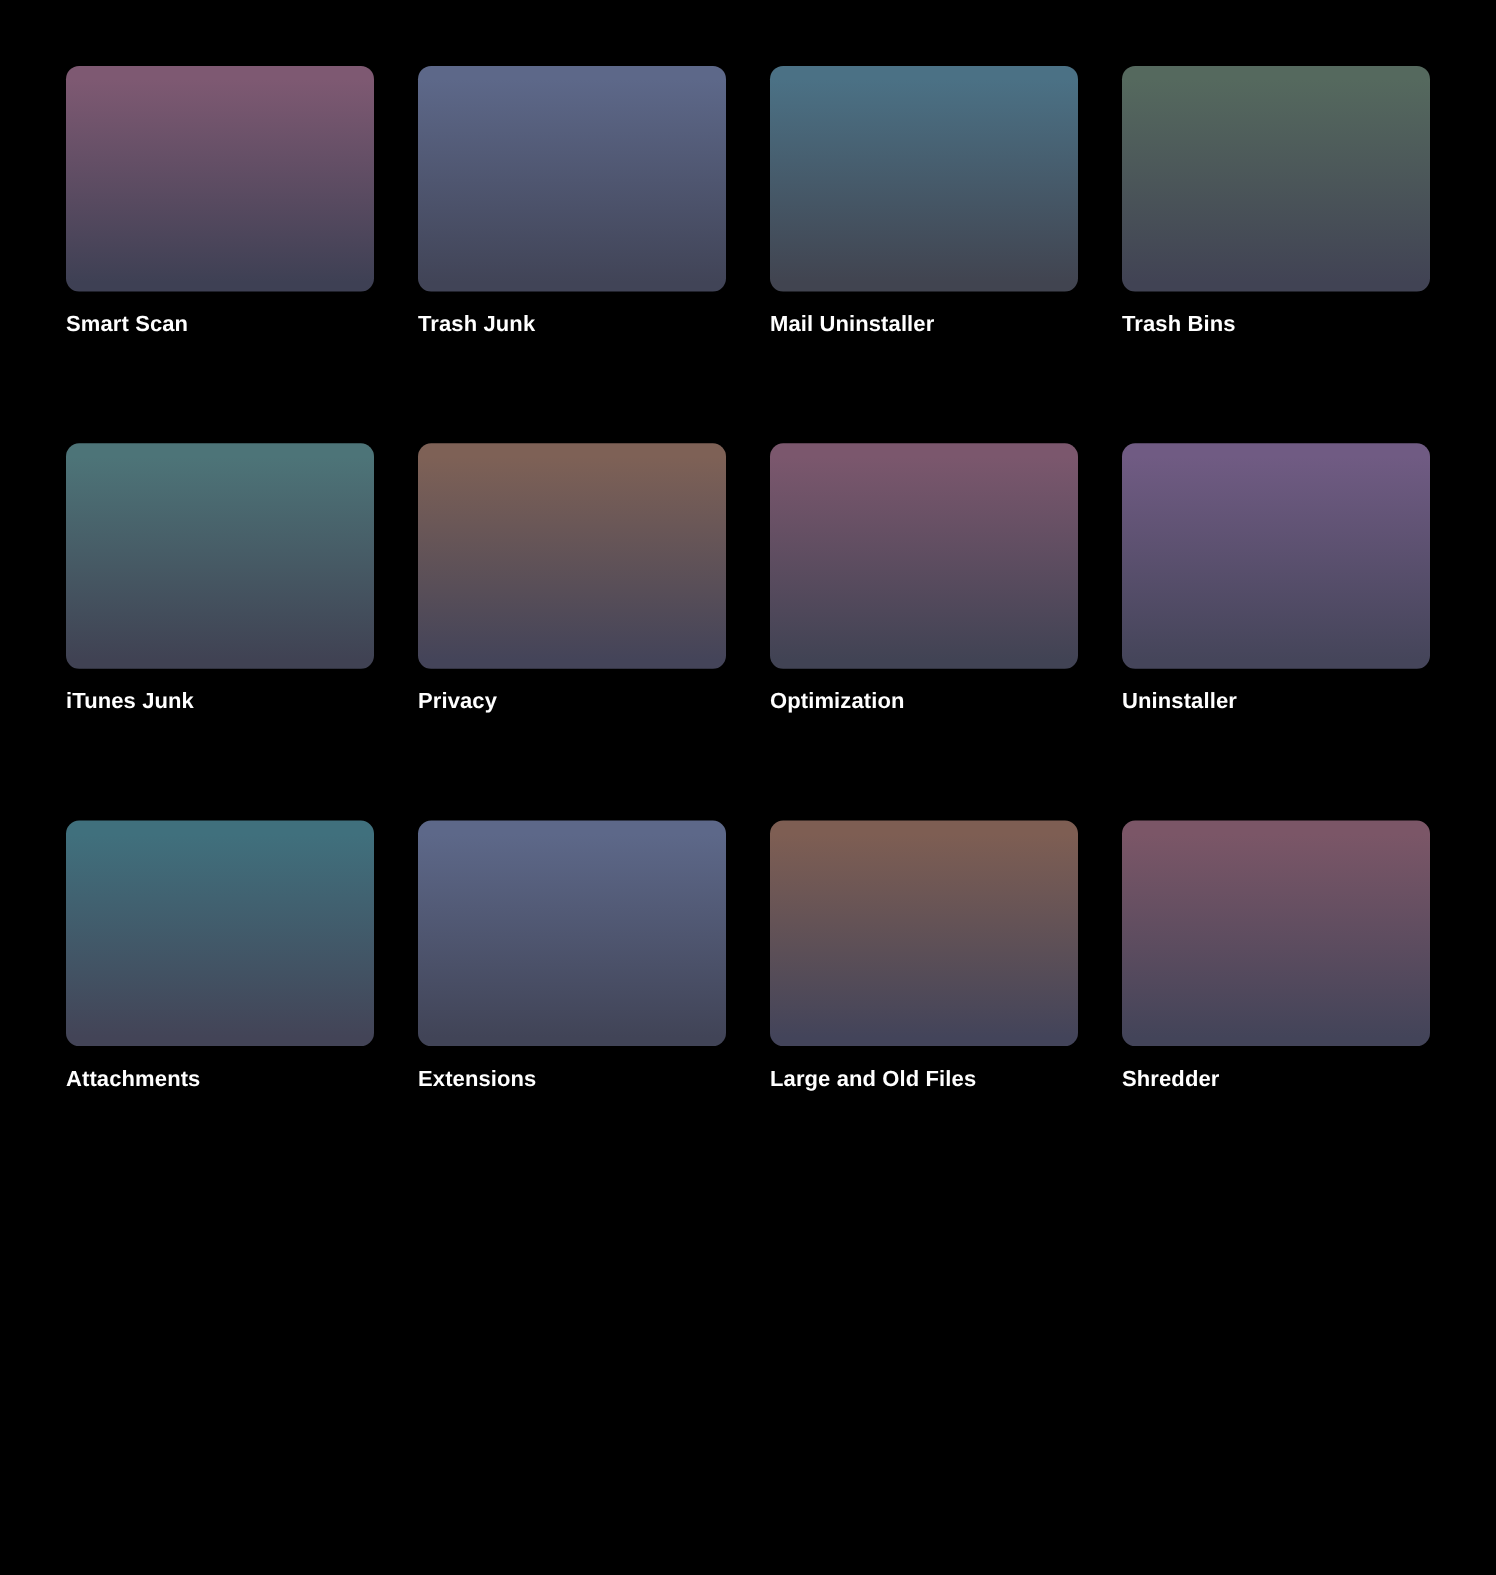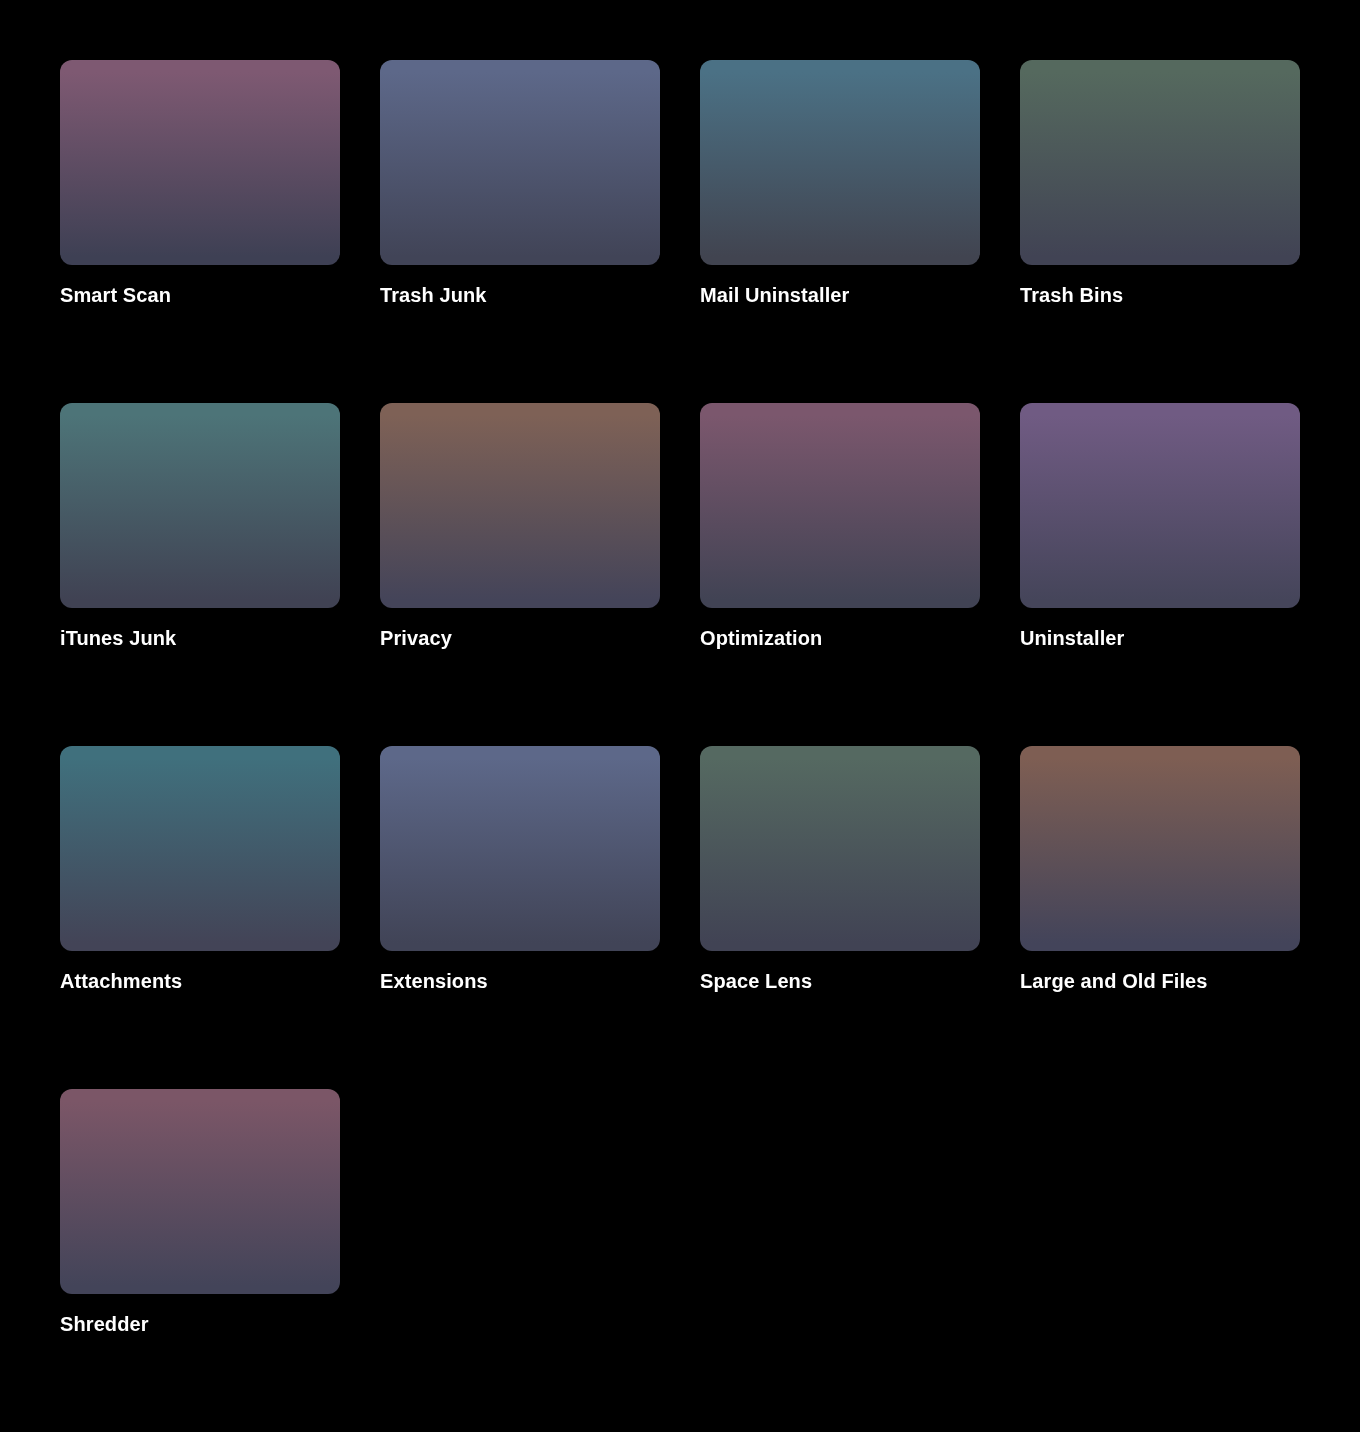--- a/index.html
+++ b/index.html
@@ -86,24 +86,20 @@
     </div>
     <div class="tile">
       <div class="thumb" style="background: linear-gradient(rgb(64, 112, 125) 0%, rgb(64, 112, 125) 6%, rgb(67, 68, 87) 96%, rgb(67, 68, 87) 100%);"></div>
       <div class="tile-label">Attachments</div>
     </div>
     <div class="tile">
       <div class="thumb" style="background: linear-gradient(rgb(93, 104, 137) 0%, rgb(93, 104, 137) 6%, rgb(65, 68, 87) 96%, rgb(65, 68, 87) 100%);"></div>
       <div class="tile-label">Extensions</div>
     </div>
     <div class="tile">
-      <div class="thumb" style="background: linear-gradient(rgb(85, 105, 97) 0%, rgb(85, 105, 97) 6%, rgb(65, 67, 84) 96%, rgb(65, 67, 84) 100%);"></div>
-      <div class="tile-label">Space Lens</div>
-    </div>
-    <div class="tile">
       <div class="thumb" style="background: linear-gradient(rgb(126, 94, 83) 0%, rgb(126, 94, 83) 6%, rgb(67, 68, 90) 96%, rgb(67, 68, 90) 100%);"></div>
       <div class="tile-label">Large and Old Files</div>
     </div>
     <div class="tile">
       <div class="thumb" style="background: linear-gradient(rgb(123, 86, 103) 0%, rgb(123, 86, 103) 6%, rgb(67, 68, 89) 96%, rgb(67, 68, 89) 100%);"></div>
       <div class="tile-label">Shredder</div>
     </div>
   </div>
 
 </body></html>

